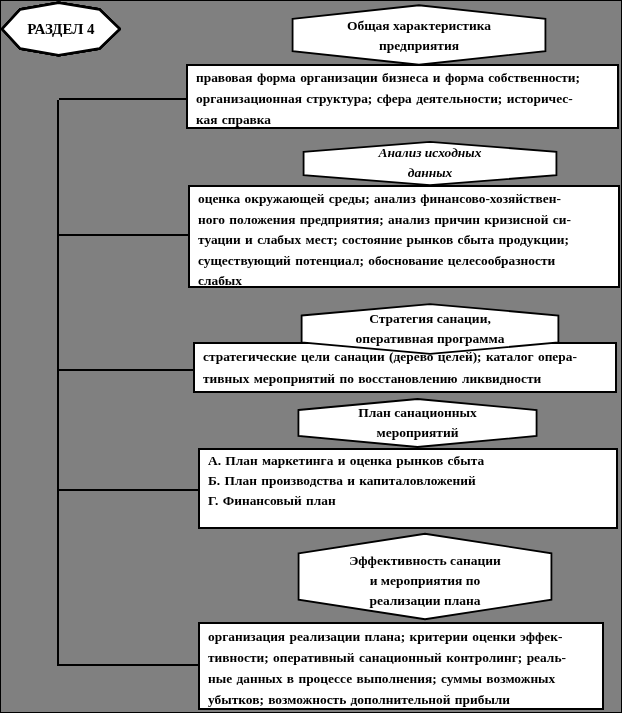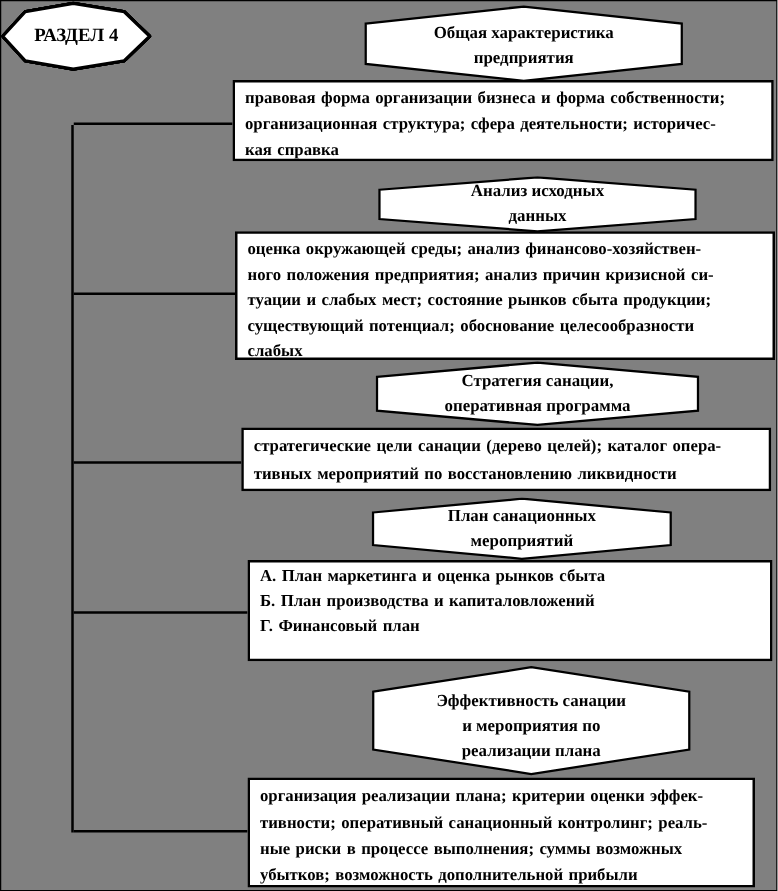--- a/index.html
+++ b/index.html
@@ -29,22 +29,22 @@
     padding:2px 6px 0 8px;word-spacing:1px;overflow:hidden;
   }
   
   .s-hex0{left:0;top:71;width:120px;height:56px;}
   .s-hex1{left:0;top:207;width:120px;height:56px;}
   .s-hex2{left:0;top:342;width:120px;height:56px;}
   .s-hex3{left:0;top:461;width:120px;height:56px;}
   .s-hex4{left:0;top:637;width:120px;height:56px;}
   
   .h-hex0{left:289px;top:3px;width:258px;height:62px;}  .h-hex0 .txt{padding-top:12px;}
-  .h-hex1{left:300px;top:140px;width:258px;height:45px;} .h-hex1 .txt{padding-top:2px;}
-  .h-hex2{left:298px;top:288px;width:262px;height:52px;} .h-hex2 .txt{padding-top:6px;}
+  .h-hex1{left:300px;top:140px;width:258px;height:45px;} .h-hex1 .txt{padding-top:2px;font-style:italic;}
+  .h-hex2{left:298px;top:302px;width:262px;height:52px;} .h-hex2 .txt{padding-top:6px;}
   .h-hex3{left:295px;top:397px;width:243px;height:50px;} .h-hex3 .txt{padding-top:5px;}
   .h-hex4{left:295px;top:531px;width:258px;height:89px;} .h-hex4 .txt{padding-top:19px;}
   
   .c-box0{left:185px;top:63px;width:433px;height:65px;line-height:21px;padding-top:1px;}
   .c-box1{left:187px;top:184px;width:432px;height:103px;line-height:20.5px;}
   .c-box2{left:192px;top:341px;width:424px;height:51px;line-height:22px;padding-top:2px;}
   .c-box3{left:197px;top:447px;width:420px;height:81px;line-height:20px;padding-top:1px;}
   .c-box4{left:197px;top:621px;width:406px;height:88px;line-height:21px;padding-top:2px;}
   
   .v-line{left:56px;top:99px;width:2px;height:566px;}
@@ -83,21 +83,21 @@
     <div>тивных мероприятий по восстановлению ликвидности</div>
   </div>
   <div class="content-box c-box3">
     <div>А. План маркетинга и оценка рынков  сбыта</div>
     <div>Б. План производства и капиталовложений</div>
     <div>Г. Финансовый план</div>
   </div>
   <div class="content-box c-box4">
     <div>организация реализации плана; критерии оценки эффек-</div>
     <div>тивности; оперативный санационный контролинг; реаль-</div>
-    <div>ные риски в процессе выполнения; суммы возможных</div>
+    <div>ные данных в процессе выполнения; суммы возможных</div>
     <div>убытков;  возможность дополнительной прибыли</div>
   </div>
 
   <div class="shape h-hex0">
     <svg viewBox="0 0 100 100" preserveAspectRatio="none">
       <polygon points="1,24 50,2 99,24 99,76 50,98 1,76" fill="#ffffff" stroke="#000000" stroke-width="1.8" vector-effect="non-scaling-stroke"></polygon>
     </svg>
     <div class="txt">
       <div>Общая  характеристика</div>
       <div>предприятия</div>

